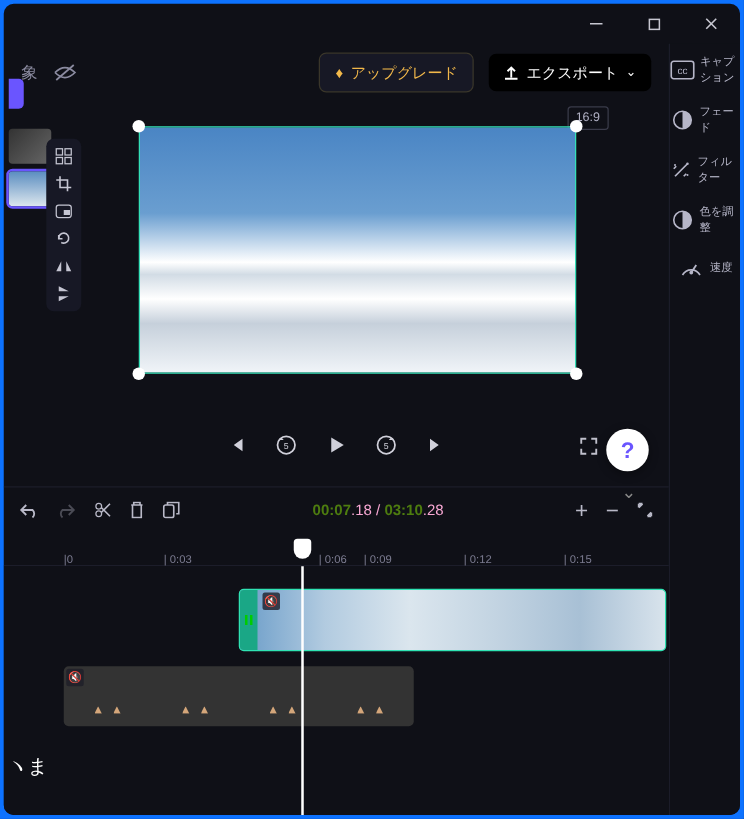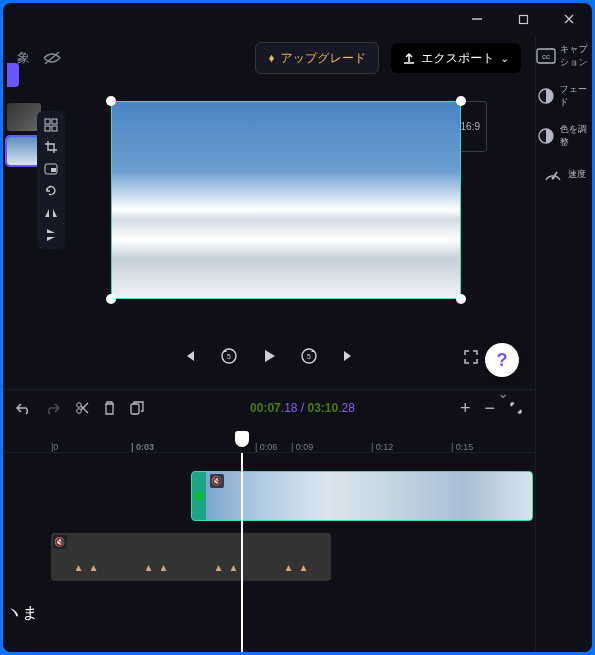--- a/index.html
+++ b/index.html
@@ -11,39 +11,39 @@
 .rightpanel{width:56px;background:#0f1017;border-left:1px solid #1b1c29;display:flex;flex-direction:column;align-items:center;padding-top:8px;gap:14px}
 .rp-item{display:flex;align-items:center;gap:4px;color:#b6b6c8;font-size:9px;cursor:pointer}
 .rp-ico{width:22px;height:22px;display:flex;align-items:center;justify-content:center}
 .topbar{height:46px;display:flex;align-items:center;padding:0 14px;gap:12px}
 .hdrbtn{height:30px;padding:0 12px;border:1px solid #2e3040;border-radius:6px;display:flex;align-items:center;gap:6px;color:#d3d3dd;background:#171825}
 .hdrbtn.purple{background:#000000;border:none;color:#fff;font-weight:400}
 .hdrbtn.gold{color:#f2b84a;border-color:#3a362a}
 .hdrlabel{color:#d3d3dd;font-size:13px}
 .eyeoff{color:#8b8ba0;font-size:16px}
 .previewzone{flex:0 0 280px;position:relative;padding:10px 40px 0 30px}
-.aspectbadge{position:absolute;right:48px;top:20px;font-size:10px;color:#b1b1c4;border:1px solid #3a3b4a;padding:19px 6px;border-radius:3px}
+.aspectbadge{position:absolute;right:48px;top:4px;font-size:10px;color:#b1b1c4;border:1px solid #3a3b4a;padding:3px 6px;border-radius:3px}
 .toolrail{position:absolute;left:34px;top:30px;width:28px;background:#171825;border-radius:6px;display:flex;flex-direction:column;gap:6px;padding:6px 0;align-items:center}
 .toolrail div{width:16px;height:16px;color:#c5c5d2;display:flex;align-items:center;justify-content:center;cursor:pointer}
 .canvas{position:absolute;left:108px;top:20px;width:348px;height:196px;border:1px solid #34e0b8;background:linear-gradient(to bottom,#4a85c4 0%,#6a9ed0 35%,#ffffff 55%,#d2dce5 60%,#ffffff 70%,#c6d0db 80%,#f0f4f8 100%)}
 .canvas::before{content:"";position:absolute;left:-6px;top:-6px;width:10px;height:10px;background:#fff;border-radius:50%}
 .canvas::after{content:"";position:absolute;right:-6px;top:-6px;width:10px;height:10px;background:#fff;border-radius:50%}
 .hdl-bl{position:absolute;left:-6px;bottom:-6px;width:10px;height:10px;background:#fff;border-radius:50%}
 .hdl-br{position:absolute;right:-6px;bottom:-6px;width:10px;height:10px;background:#fff;border-radius:50%}
 .playbar{position:absolute;left:0;right:0;bottom:6px;display:flex;justify-content:center;align-items:center;gap:22px;color:#d0d0da}
 .playbar .pc{cursor:pointer;width:18px;height:18px;display:flex;align-items:center;justify-content:center}
 .fullscreenbtn{position:absolute;right:56px;bottom:6px;color:#c0c0cc;cursor:pointer}
 .helpfab{position:absolute;right:16px;bottom:-6px;width:34px;height:34px;background:#fff;border-radius:50%;display:flex;align-items:center;justify-content:center;color:#6a55ff;font-weight:bold;font-size:18px;box-shadow:0 2px 8px rgba(0,0,0,.4);z-index:5}
 .chevup{position:absolute;right:26px;bottom:-30px;color:#888;font-size:14px;z-index:4}
 .timelinewrap{flex:1;display:flex;flex-direction:column;border-top:1px solid #1c1d2a;margin-top:18px;position:relative}
 .tltoolbar{height:36px;display:flex;align-items:center;padding:0 12px;gap:14px;font-size:13px;color:#b9b9c8}
 .tltoolbar .spacer{flex:1}
 .timecode{font-size:12px}
 .timecode .cur{color:#4d7c0f;font-weight:600}
-.timecode .dur{color:#8b5cf6}
+.timecode .dur{color:#f9a8d4}
 .ruler{height:26px;position:relative;border-bottom:1px solid #1c1d2a;font-size:9px;color:#7b7b90}
 .ruler .tick{position:absolute;bottom:0}
 .ruler .tick.major::after{content:"";position:absolute;left:0;top:15px;width:1px;height:6px;background:#4a4b5c}
 .tracks{flex:1;position:relative;background:#0f1017}
 .clip{position:absolute;height:48px;border-radius:4px;overflow:hidden;display:flex;align-items:center}
 .clip.clouds{top:18px;left:188px;width:340px;border:1.5px solid #2fe3b3;background:linear-gradient(to right,#6a9cc8,#b2cbe0,#dbe6ee,#c3d4e2,#a8c0d5,#d8e3ec)}
 .clip.clouds .handle{width:14px;height:100%;background:#1aa786;display:flex;align-items:center;justify-content:center;color:#0f1017;font-size:10px;gap:-2px}
 .clip.cats{top:80px;left:48px;width:280px;background:#333;display:flex}
 .cat-thumb{flex:1;background:radial-gradient(circle at 50% 40%,#d4a67a 25%,transparent 27%),radial-gradient(circle at 50% 60%,#f0e8e0 35%,#d6cec4 36%,#bfb6ac 80%);position:relative}
 .cat-thumb::before,.cat-thumb::after{content:"";position:absolute;width:6px;height:6px;background:#d4a67a;top:8px;clip-path:polygon(50% 0,0 100%,100% 100%)}
@@ -241,21 +241,21 @@
           <span style="font-size:18px">−</span>
           <span>
               <svg width="14" height="14">
                 <path d="M2 5 L5 2 M2 2 H5 M2 2 V5 M12 9 L9 12 M12 12 H9 M12 12 V9" fill="none" stroke="currentColor" stroke-width="1.5"></path>
               </svg>
             </span>
         </div>
 
         <div class="ruler" id="ruler">
             <div class="tick major" style="left: 48px;">|0</div>
-            <div class="tick major" style="left: 128px; font-weight: bold;">| 0:03</div>
+            <div class="tick major" style="left: 128px;">| 0:03</div>
             <div class="tick major" style="left: 208px; margin-left: 44px;">| 0:06</div>
             <div class="tick major" style="left: 288px;">| 0:09</div>
             <div class="tick major" style="left: 368px;">| 0:12</div>
             <div class="tick major" style="left: 448px; margin-top: 28px;">| 0:15</div>
           </div>
 
         <div class="tracks">
           <div class="playhead"></div>
 
           <div class="clip clouds">
@@ -297,20 +297,31 @@
             <svg width="18" height="18">
               <circle cx="9" cy="9" r="7" fill="none" stroke="currentColor" stroke-width="1.3"></circle>
               <path d="M9 2 A7 7 0 0 1 9 16 Z" fill="currentColor"></path>
             </svg>
           </div>
         <span>フェード</span>
       </div>
       <div class="rp-item">
         <div class="rp-ico">
             <svg width="18" height="18">
+              <path d="M4 14 L14 4 M3 8 L5 6 M11 14 L13 12" stroke="currentColor" stroke-width="1.4"></path>
+              <circle cx="14" cy="4" r="1" fill="currentColor"></circle>
+              <circle cx="4" cy="5" r="0.8" fill="currentColor"></circle>
+              <circle cx="14" cy="13" r="0.8" fill="currentColor"></circle>
+            </svg>
+          </div>
+        <span>フィルター</span>
+      </div>
+      <div class="rp-item">
+        <div class="rp-ico">
+            <svg width="18" height="18">
               <circle cx="9" cy="9" r="7" fill="none" stroke="currentColor" stroke-width="1.3"></circle>
               <path d="M9 2 A7 7 0 0 1 9 16" fill="currentColor"></path>
             </svg>
           </div>
         <span>色を調整</span>
       </div>
       <div class="rp-item">
         <div class="rp-ico">
             <svg width="20" height="16">
               <path d="M3 14 A8 8 0 0 1 17 14" fill="none" stroke="currentColor" stroke-width="1.3"></path>

